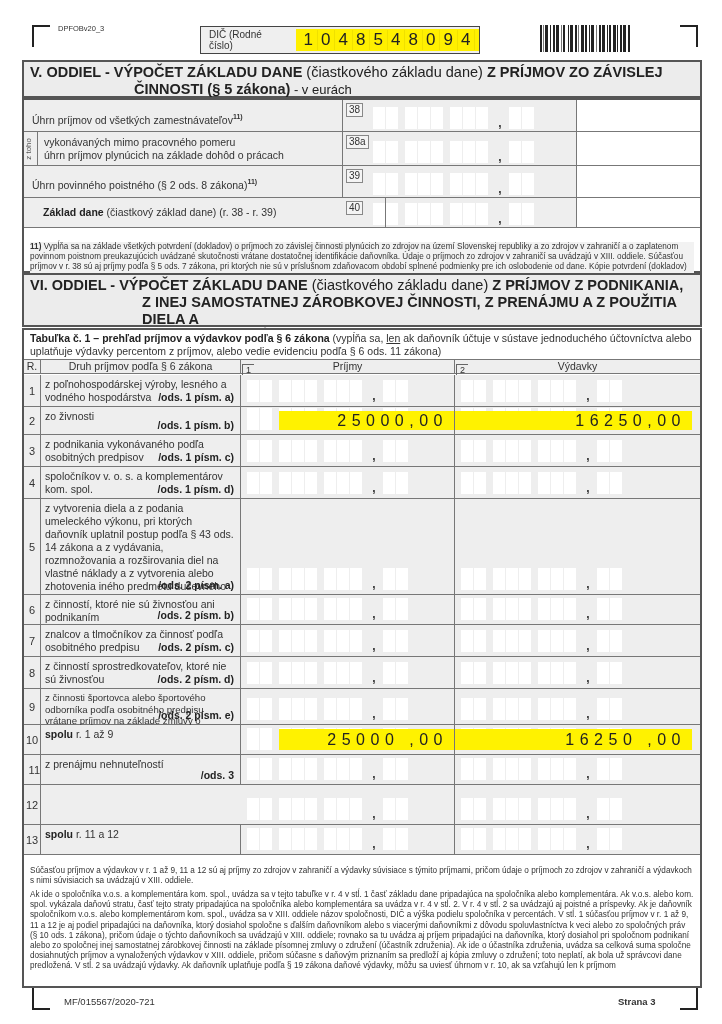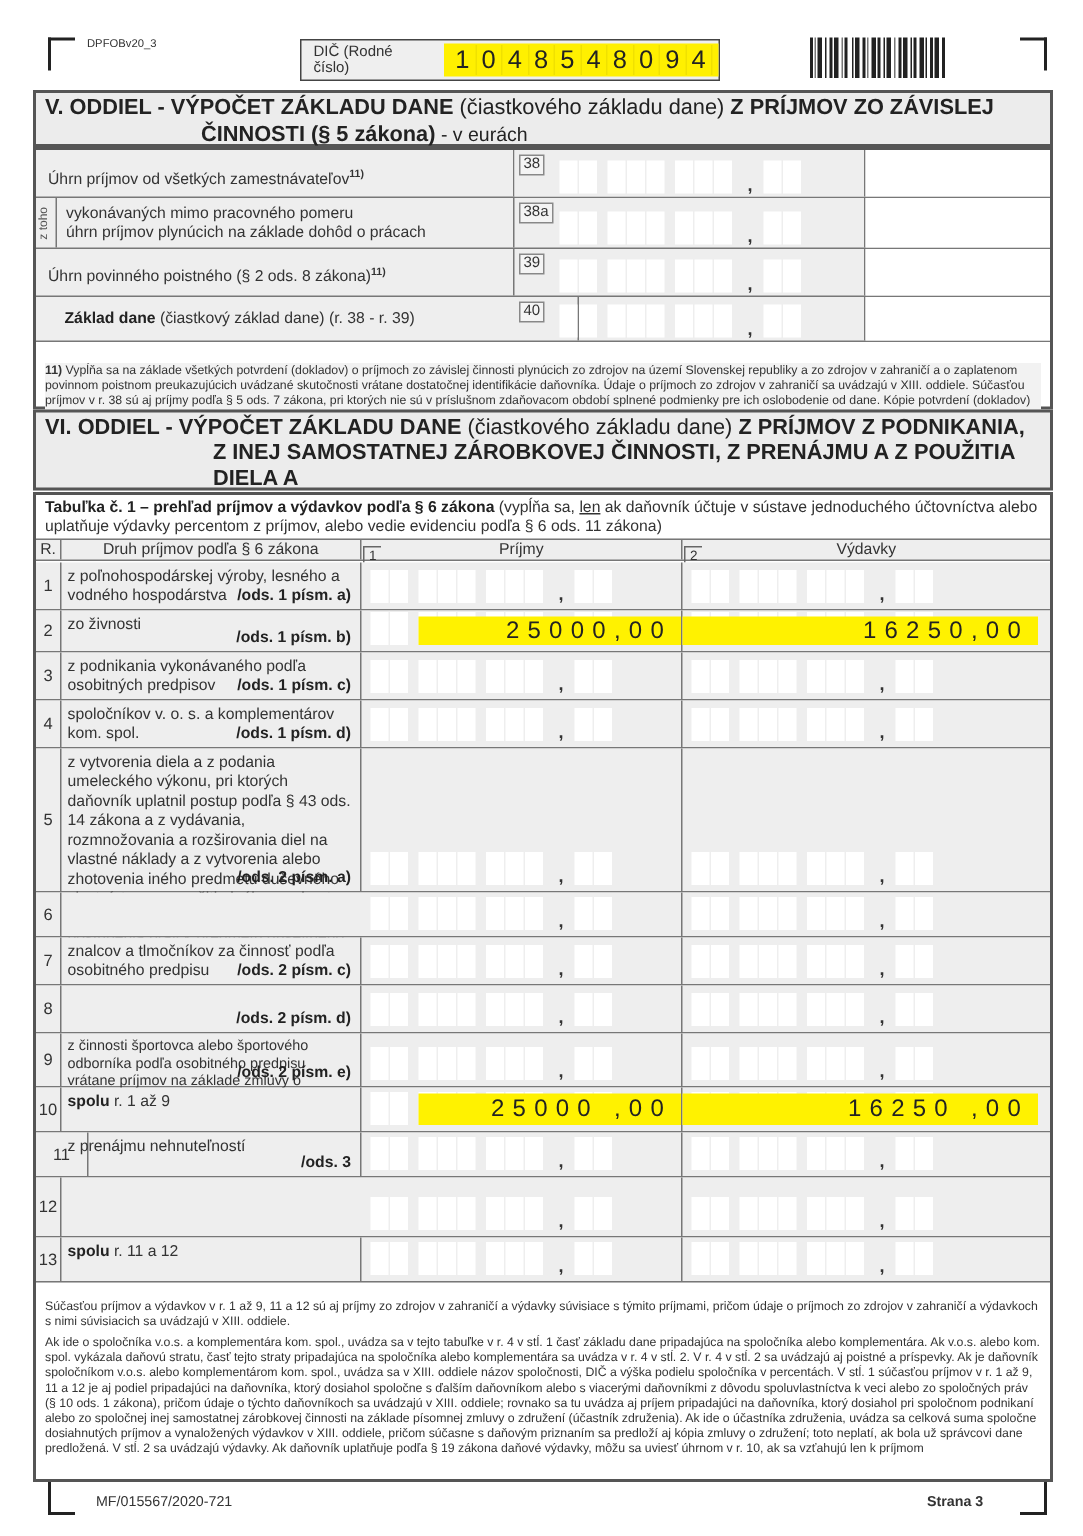--- a/index.html
+++ b/index.html
@@ -521,20 +521,24 @@
             <span class="comma">,</span>
             <div class="grp">
               <div class="bx"></div>
               <div class="bx"></div>
             </div>
           </div>
         </div>
       </div>
       <div class="row" style="top: 265px; height: 30px;">
         <div class="cell rnum" style="left:0;width:17px;line-height:30px;">6</div>
+        <div class="cell" style="left:17px;width:200px;">
+          <div class="lbl" style="position:absolute;left:4px;right:4px;top:3px;"><span>z činností, ktoré nie sú živnosťou ani podnikaním</span></div>
+          <span class="ods">/ods. 2 písm. b)</span>
+        </div>
         <div class="cell" style="left:217px;width:214px;">
           <div class="boxes" style="left:6px;bottom:4px;">
             <div class="grp">
               <div class="bx"></div>
               <div class="bx"></div>
             </div>
             <div class="grp">
               <div class="bx"></div>
               <div class="bx"></div>
               <div class="bx"></div>
@@ -624,20 +628,21 @@
             <div class="grp">
               <div class="bx"></div>
               <div class="bx"></div>
             </div>
           </div>
         </div>
       </div>
       <div class="row" style="top: 327px; height: 32px;">
         <div class="cell rnum" style="left:0;width:17px;line-height:32px;">8</div>
         <div class="cell" style="left:17px;width:200px;">
+          <div class="lbl" style="position:absolute;left:4px;right:4px;top:3px;"><span>z činností sprostredkovateľov, ktoré nie sú živnosťou</span></div>
           <span class="ods">/ods. 2 písm. d)</span>
         </div>
         <div class="cell" style="left:217px;width:214px;">
           <div class="boxes" style="left:6px;bottom:4px;">
             <div class="grp">
               <div class="bx"></div>
               <div class="bx"></div>
             </div>
             <div class="grp">
               <div class="bx"></div>
@@ -785,21 +790,21 @@
               <div class="bx"></div>
               <div class="bx"></div>
             </div>
           </div>
           <div class="hl" style="left:0px;right:8px;top:4px;bottom:4px;padding-right:6px;">
             <span style="width:auto;letter-spacing:5.5px;">16250 ,00</span>
           </div>
         </div>
       </div>
       <div class="row" style="top: 425px; height: 30px;">
-        <div class="cell rnum" style="left:0;width:35px;line-height:30px;">11</div>
+        <div class="cell rnum" style="left:0;width:17px;line-height:30px;text-align:right;">11</div>
         <div class="cell" style="left:17px;width:200px;">
           <div class="lbl" style="position:absolute;left:4px;right:4px;top:3px;"><span>z prenájmu nehnuteľností</span></div>
           <span class="ods">/ods. 3</span>
         </div>
         <div class="cell" style="left:217px;width:214px;">
           <div class="boxes" style="left:6px;bottom:4px;">
             <div class="grp">
               <div class="bx"></div>
               <div class="bx"></div>
             </div>

